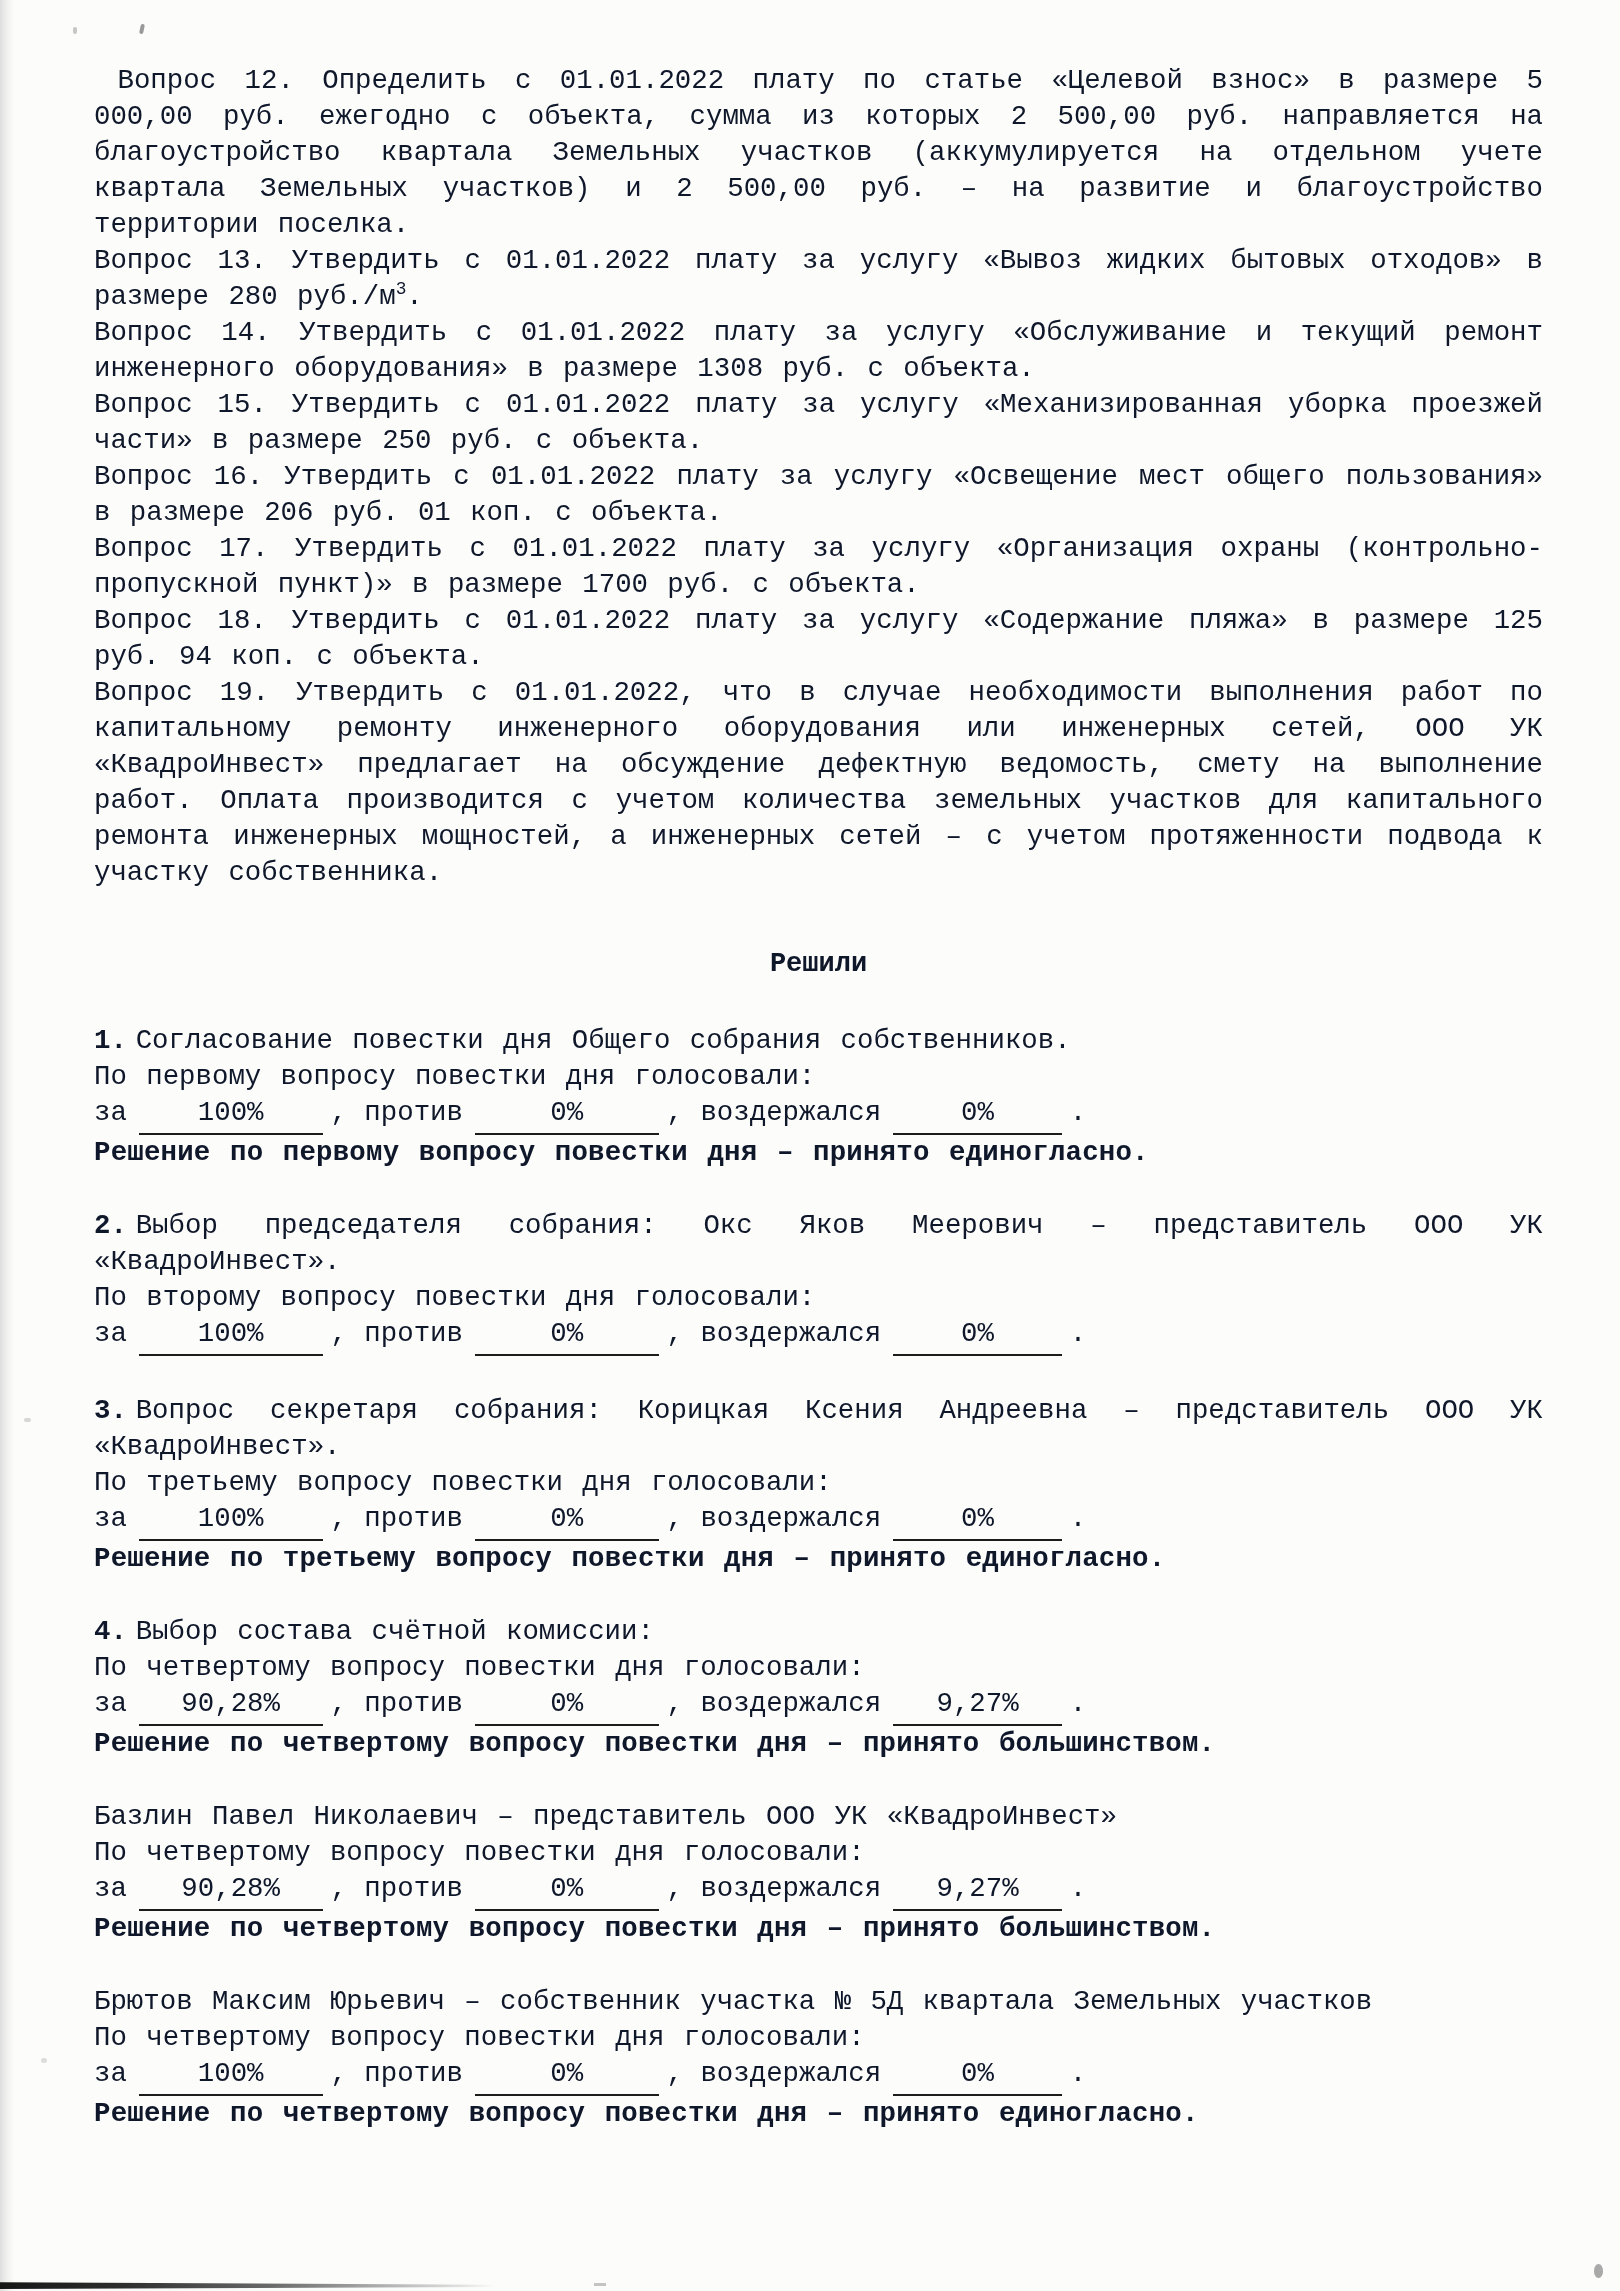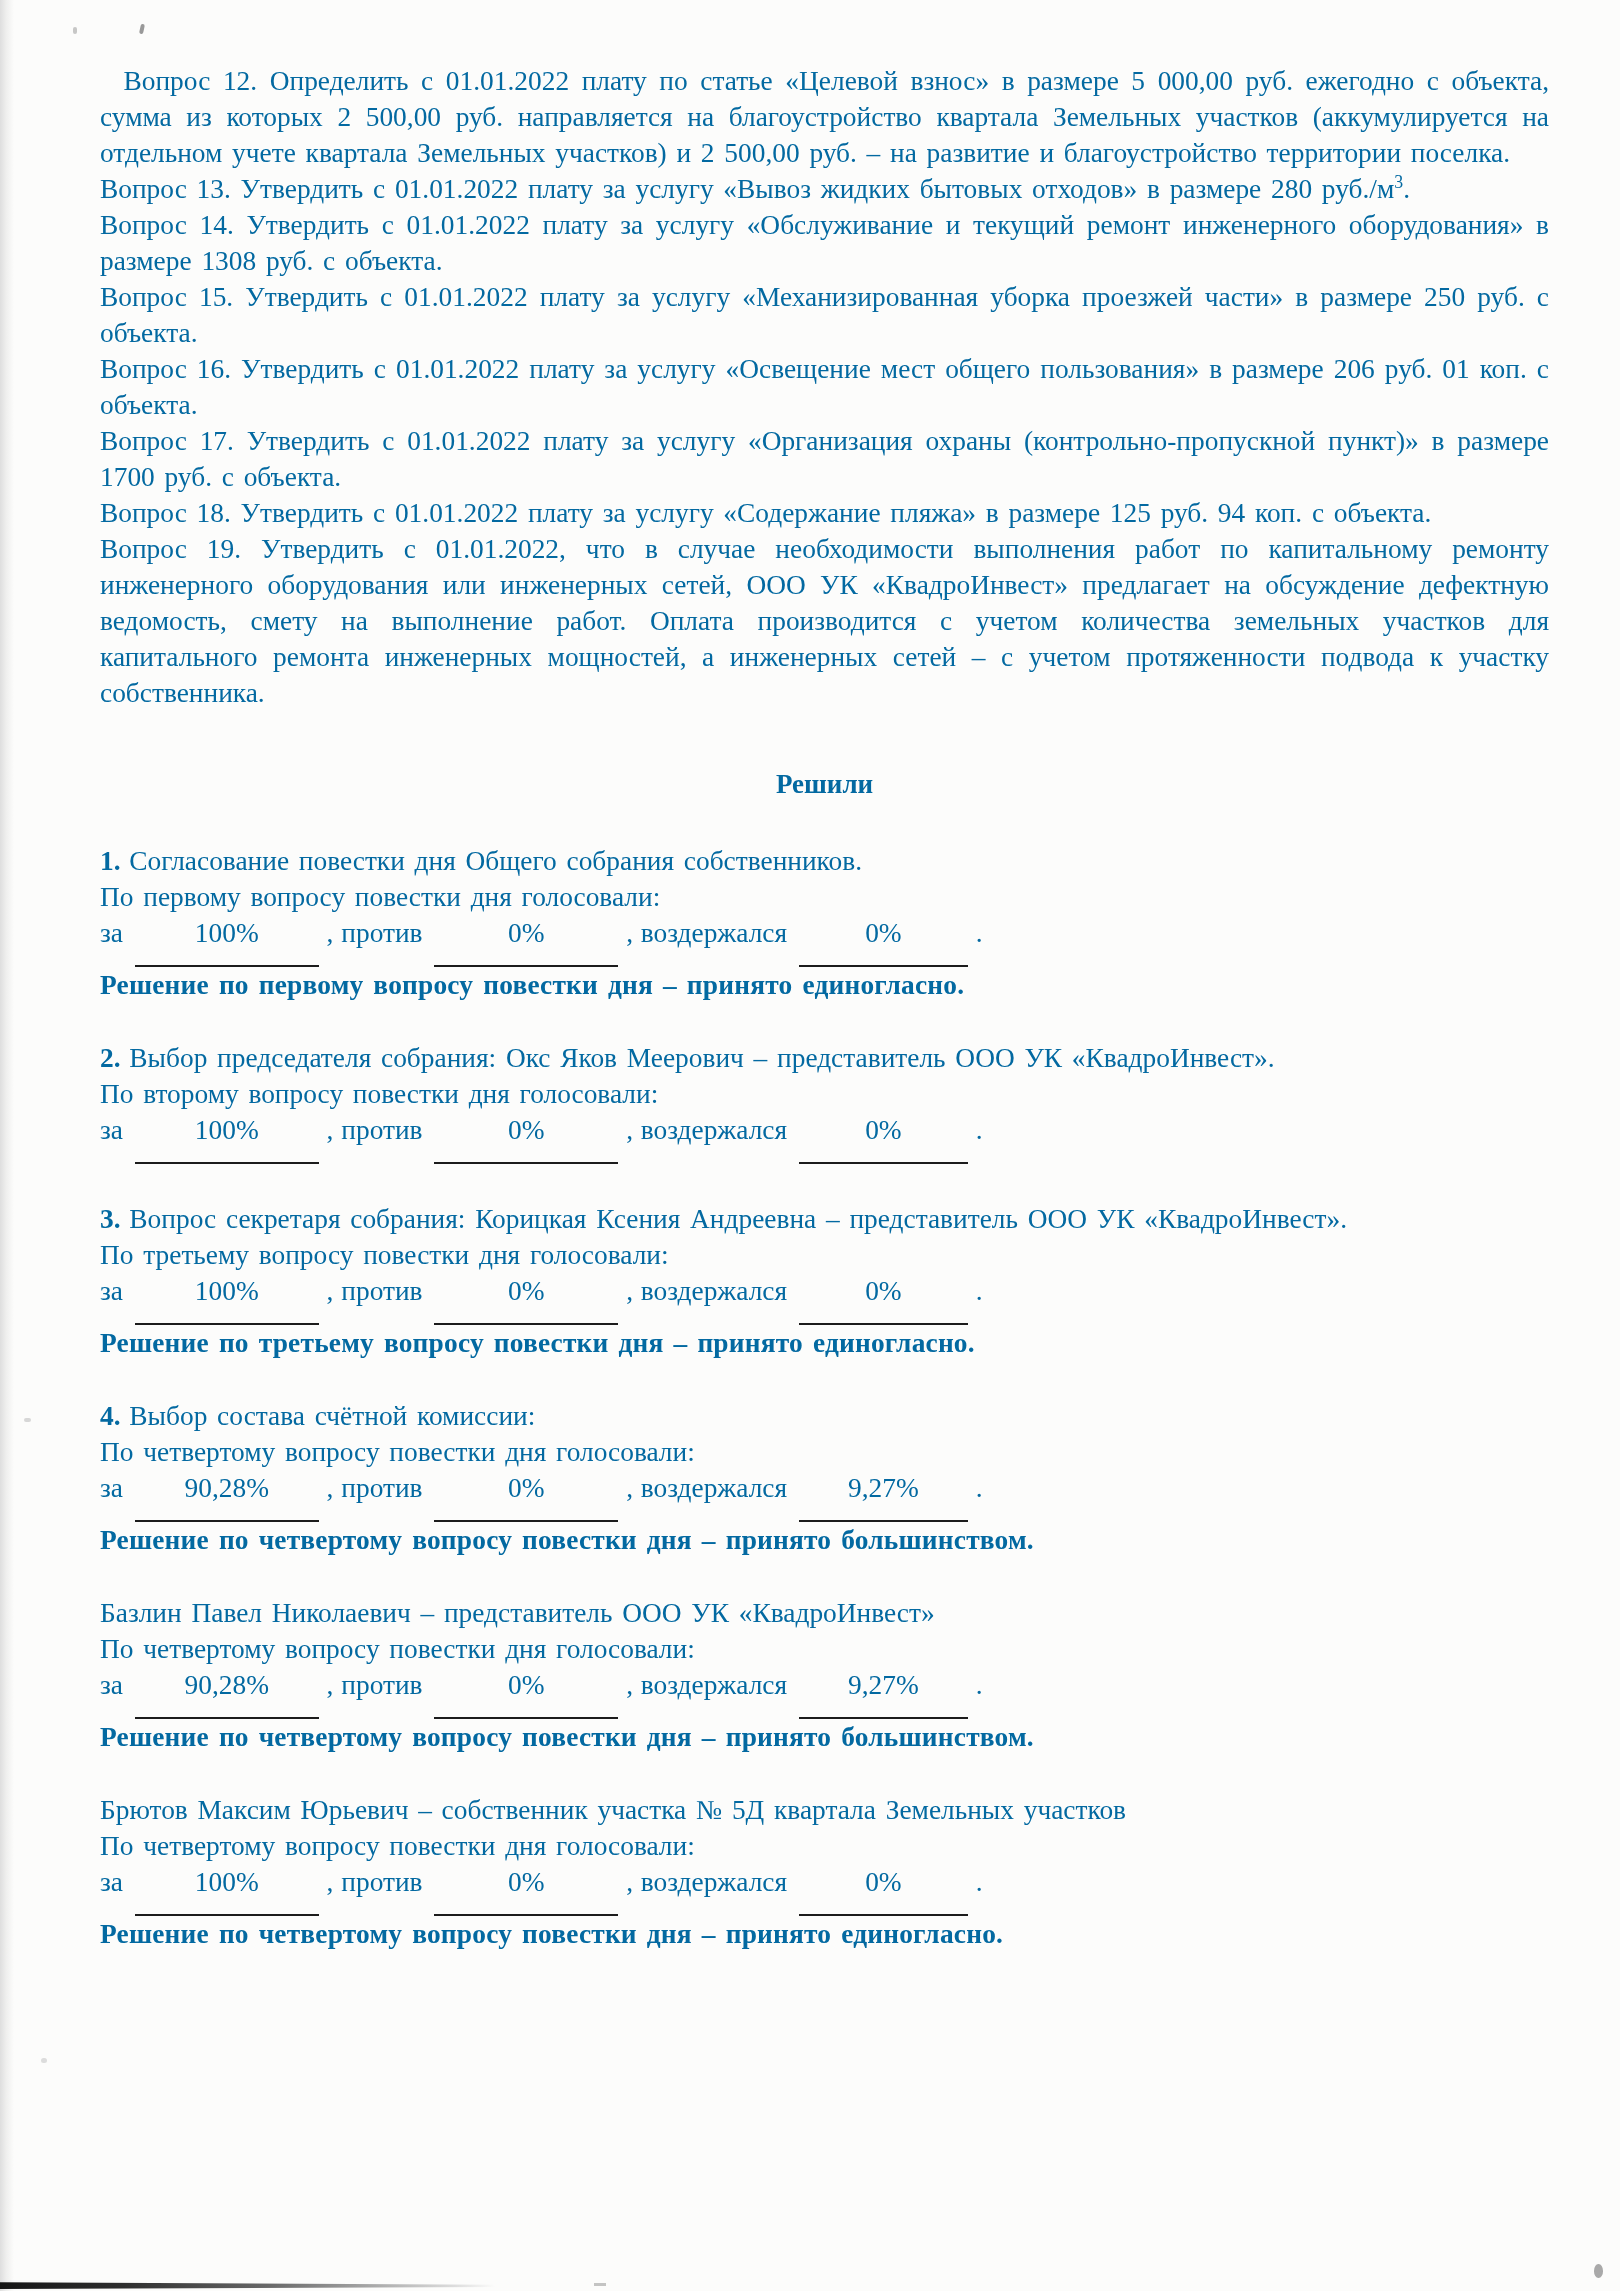--- a/index.html
+++ b/index.html
@@ -12,40 +12,40 @@
     position: relative;
     width: 1620px; height: 2292px;
     background: #fcfcfb;
     overflow: hidden;
   }
   .left-edge {
     position: absolute; left: 0; top: 0; width: 13.7px; height: 100%;
     background: linear-gradient(90deg, #dedede 0%, #efefee 45%, rgba(252,252,251,0) 100%);
   }
   .content {
-    position: absolute; left: 100px; top: 63px; width: 1449px;
-    font-size: 27.4px; line-height: 36px; color: #0369a1;
-    text-align: justify; word-spacing: 2.9px;
+    position: absolute; left: 94px; top: 63px; width: 1449px;
+    font-size: 27.4px; line-height: 36px; color: #0f172a;
+    text-align: justify; word-spacing: 2.9px; font-family: Liberation Mono, monospace;
   }
   p { margin: 0; }
   .para.indent { text-indent: 23.5px; }
   sup { font-size: 0.65em; line-height: 0; }
   .heading {
     text-align: center; font-weight: bold; font-size: 27px;
     margin: 55px 0 41px 0;
   }
   .block { margin-top: 37px; }
   .block.first { margin-top: 0; }
   .num { font-weight: bold; margin-right: 8.8px; }
   .vote-line { text-align: left; word-spacing: 1px; }
   .blank {
     display: inline-block; width: 184px;
     border-bottom: 2.9px solid #1c1c1c;
     text-align: center; margin: 0 7.8px 0 11.8px;
-    padding-bottom: 14px;
+    padding-bottom: 2px;
   }
   .blank.third { width: 169px; }
   .decision { font-weight: bold; letter-spacing: 0.2px; }
   
   .artifact { position: absolute; pointer-events: none; }
   .speck-1 { left: 73px; top: 27.4px; width: 3.9px; height: 6.9px; background: #9a9a9a; opacity: .55; border-radius: 2px; }
   .speck-2 { left: 140px; top: 23.5px; width: 3.9px; height: 9.8px; background: #6f6f6f; opacity: .7; border-radius: 2px; transform: rotate(12deg); }
   .speck-3 { left: 23.5px; top: 1418px; width: 7.8px; height: 3.9px; background: #c7c7c7; opacity: .7; border-radius: 2px; }
   .speck-4 { left: 41px; top: 2058px; width: 5.9px; height: 4.9px; background: #cfcfcf; opacity: .7; border-radius: 2.9px; }
   .bottom-streak {

